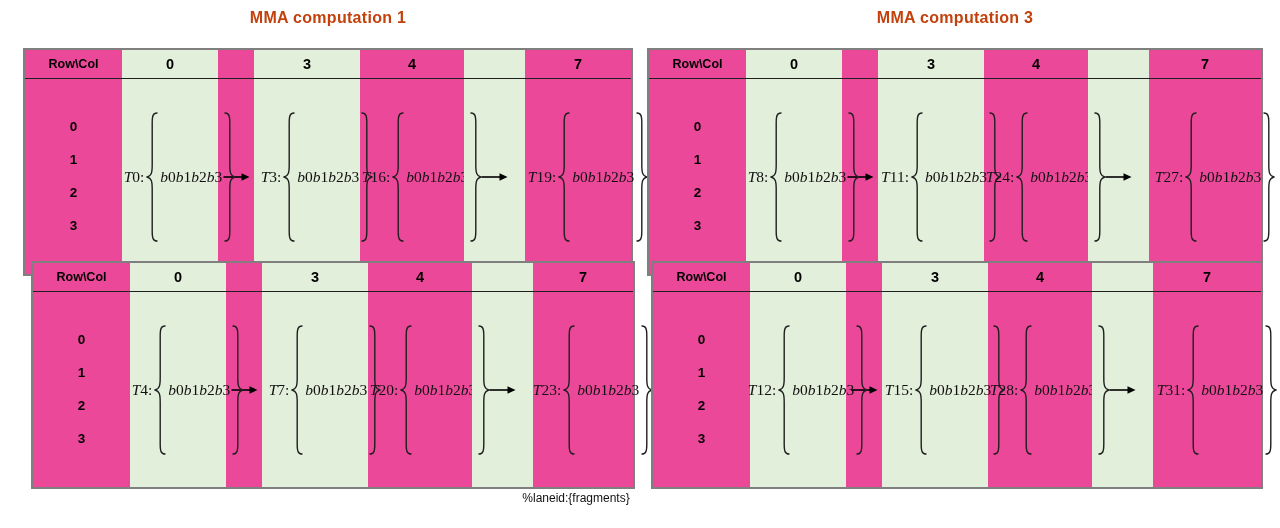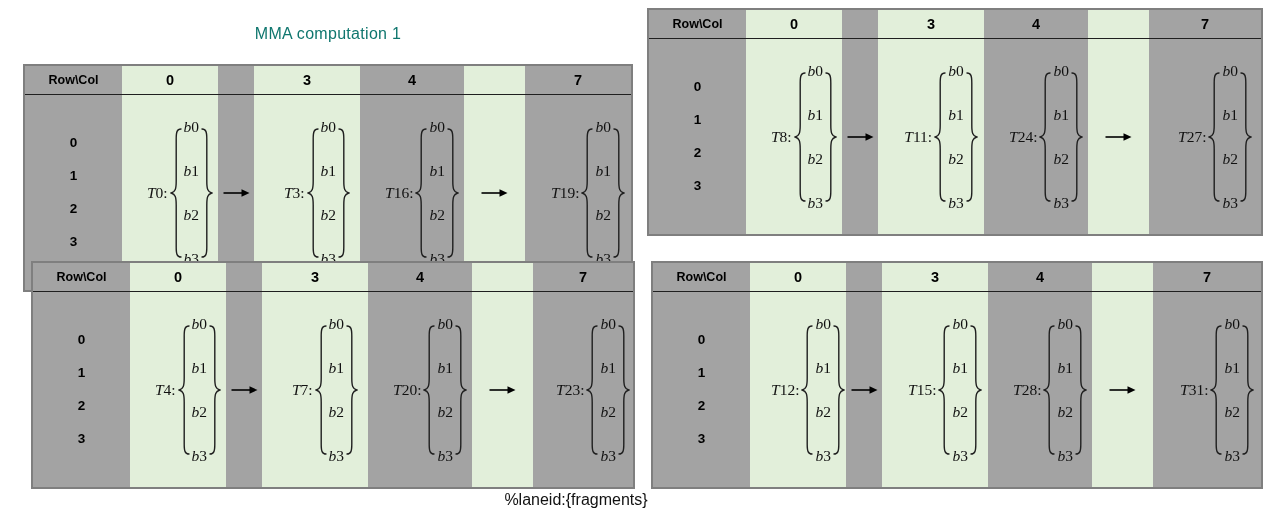--- a/index.html
+++ b/index.html
@@ -7,49 +7,49 @@
     width:1280px;height:528px;position:relative;overflow:hidden;
     background:#ffffff;color:#000;
     font-family:"Liberation Sans",sans-serif;
   }
   .panel{position:absolute}
   #p1{left:23px;top:8px;width:610px}
   #p3{left:647px;top:8px;width:616px}
   #p2{left:31px;top:261px;width:604px}
   #p4{left:651px;top:261px;width:612px}
   .title{
-    margin:16px;height:20px;line-height:20px;margin-bottom:20px;
-    font-size:16px;font-weight:400;text-align:center;color:#0f766e;letter-spacing:.3px;
+    margin:0;height:20px;line-height:20px;margin-bottom:20px;
+    font-size:16px;font-weight:700;text-align:center;color:#c2410c;letter-spacing:.3px;
   }
   .bottom .title{margin-bottom:7px}
   .tbl{
-    box-sizing:border-box;height:228px;border:2px solid #7f7f7f;background:#a3a3a3;
+    box-sizing:border-box;height:228px;border:2px solid #7f7f7f;background:#ec4899;
     display:grid;
     grid-template-columns:97px 96px 36px 106px 104px 61px 1fr;
     grid-template-rows:29px 1fr;
   }
   .cell{display:flex;align-items:center;justify-content:center;min-width:0}
   .hdr{border-bottom:1.5px solid #1f1f1f;font-weight:700;font-size:14.5px}
   .corner{font-size:12.5px}
   .hl{background:#e2efda}
   .rowlabels{flex-direction:column;row-gap:17px;font-weight:700;font-size:13.5px}
   .rowlabels span{line-height:16px;display:block}
   .frag{column-gap:1px}
   .frag-label{
     font-family:"Liberation Serif",serif;font-size:15.5px;white-space:nowrap;
     margin-right:1px;color:#111;margin-left:20px;
   }
   .frag-label i,.entry i{font-style:italic}
-  .entries{display:flex;flex-direction:column;row-gap:28px;padding:0 1px}
+  .entries{display:flex;flex-direction:row;row-gap:28px;padding:0 1px}
   .entry{font-family:"Liberation Serif",serif;font-size:15.5px;line-height:16px;color:#111}
   .brace{flex:0 0 auto;display:block}
   .arrowc svg{display:block}
   .caption{
     position:absolute;left:0;top:491px;width:1152px;text-align:center;
-    font-size:16px;color:#111;
+    font-size:12px;color:#111;
   }
 </style>
 </head>
 <body>
 
 <section class="panel top" id="p1">
   <h2 class="title">MMA computation 1</h2>
   <div class="tbl">
     <div class="cell hdr corner">Row\Col</div>
     <div class="cell hdr hl">0</div>
@@ -225,20 +225,21 @@
           <span class="entry"><i>b</i><span>3</span></span>
         </div>
         <svg width="12" height="132" viewBox="0 0 12 132" class="brace" style="transform: scaleX(-1);">
           <path d="M11 2 C7 2 6.2 5 6.2 12 L6.2 54 C6.2 62 5.4 64.6 1.2 66 C5.4 67.4 6.2 70 6.2 78 L6.2 120 C6.2 127 7 130 11 130" fill="none" stroke="#1f1f1f" stroke-width="1.4" stroke-linecap="round"></path>
         </svg>
       </div>
   </div>
 </section>
 
 <section class="panel top" id="p3">
+  <h2 class="title">MMA computation 3</h2>
   <div class="tbl">
     <div class="cell hdr corner">Row\Col</div>
     <div class="cell hdr hl">0</div>
     <div class="cell hdr"></div>
     <div class="cell hdr hl">3</div>
     <div class="cell hdr">4</div>
     <div class="cell hdr hl"></div>
     <div class="cell hdr">7</div>
 
     <div class="cell rowlabels">

